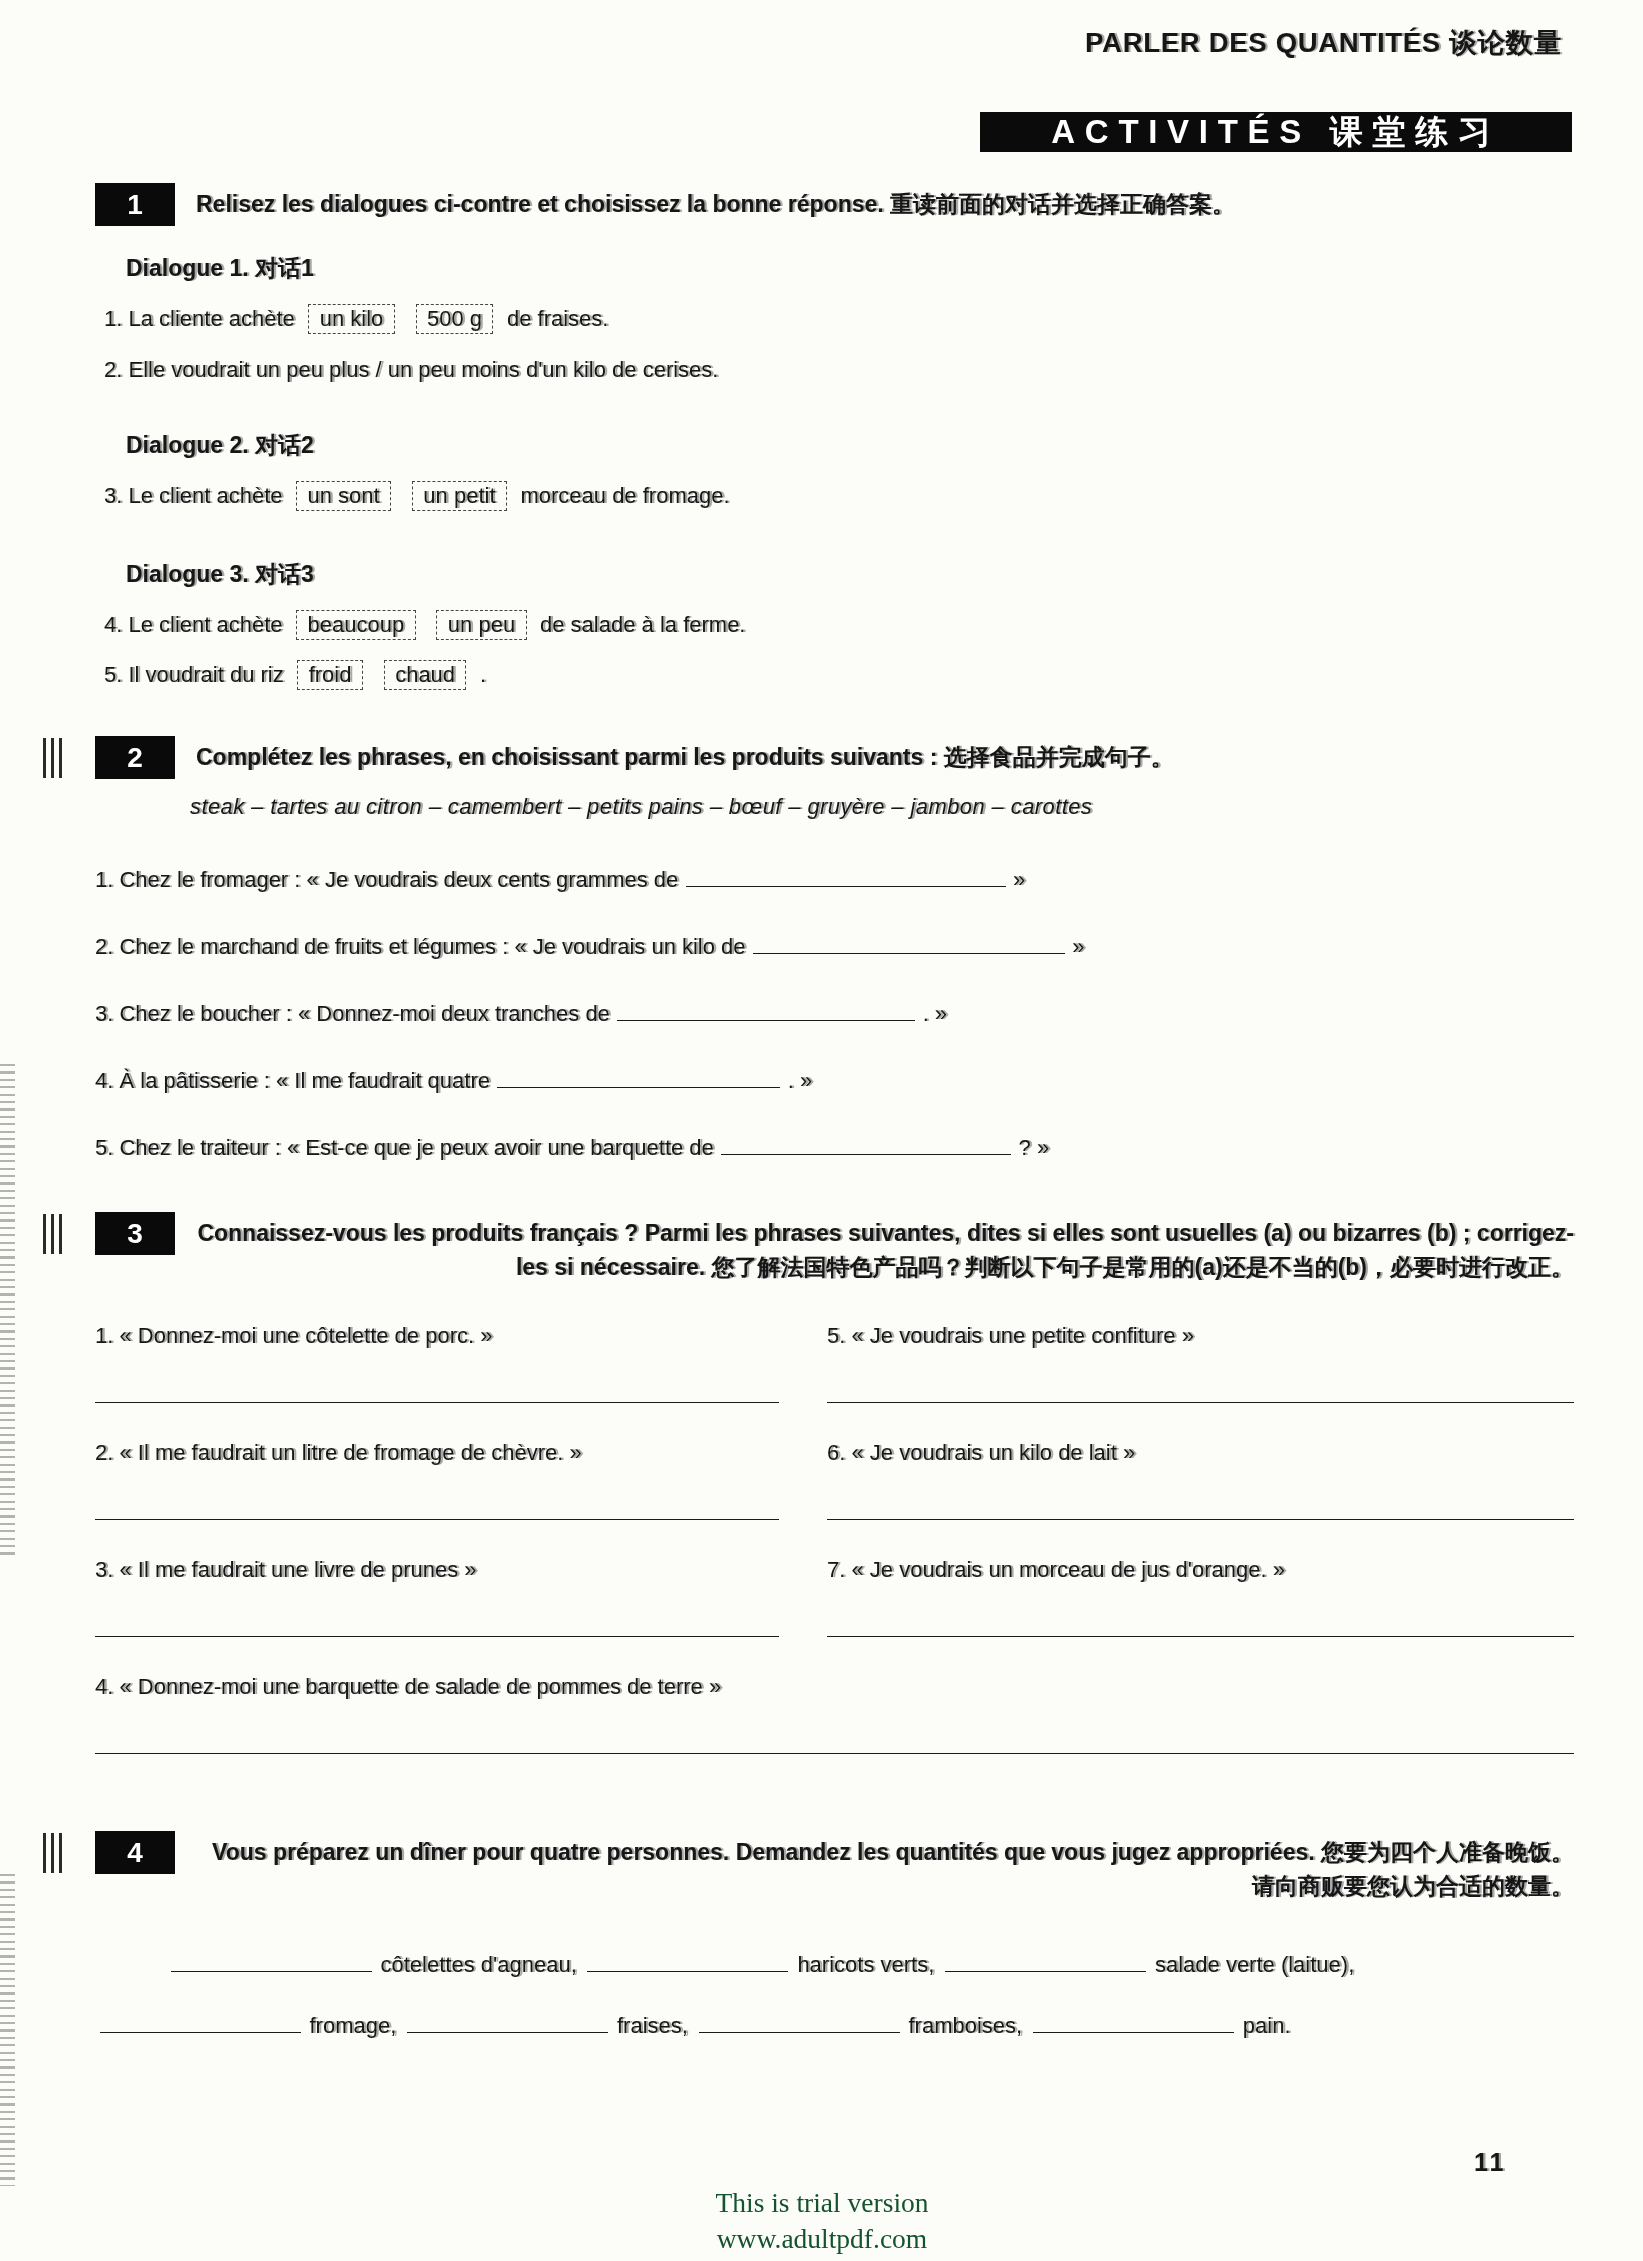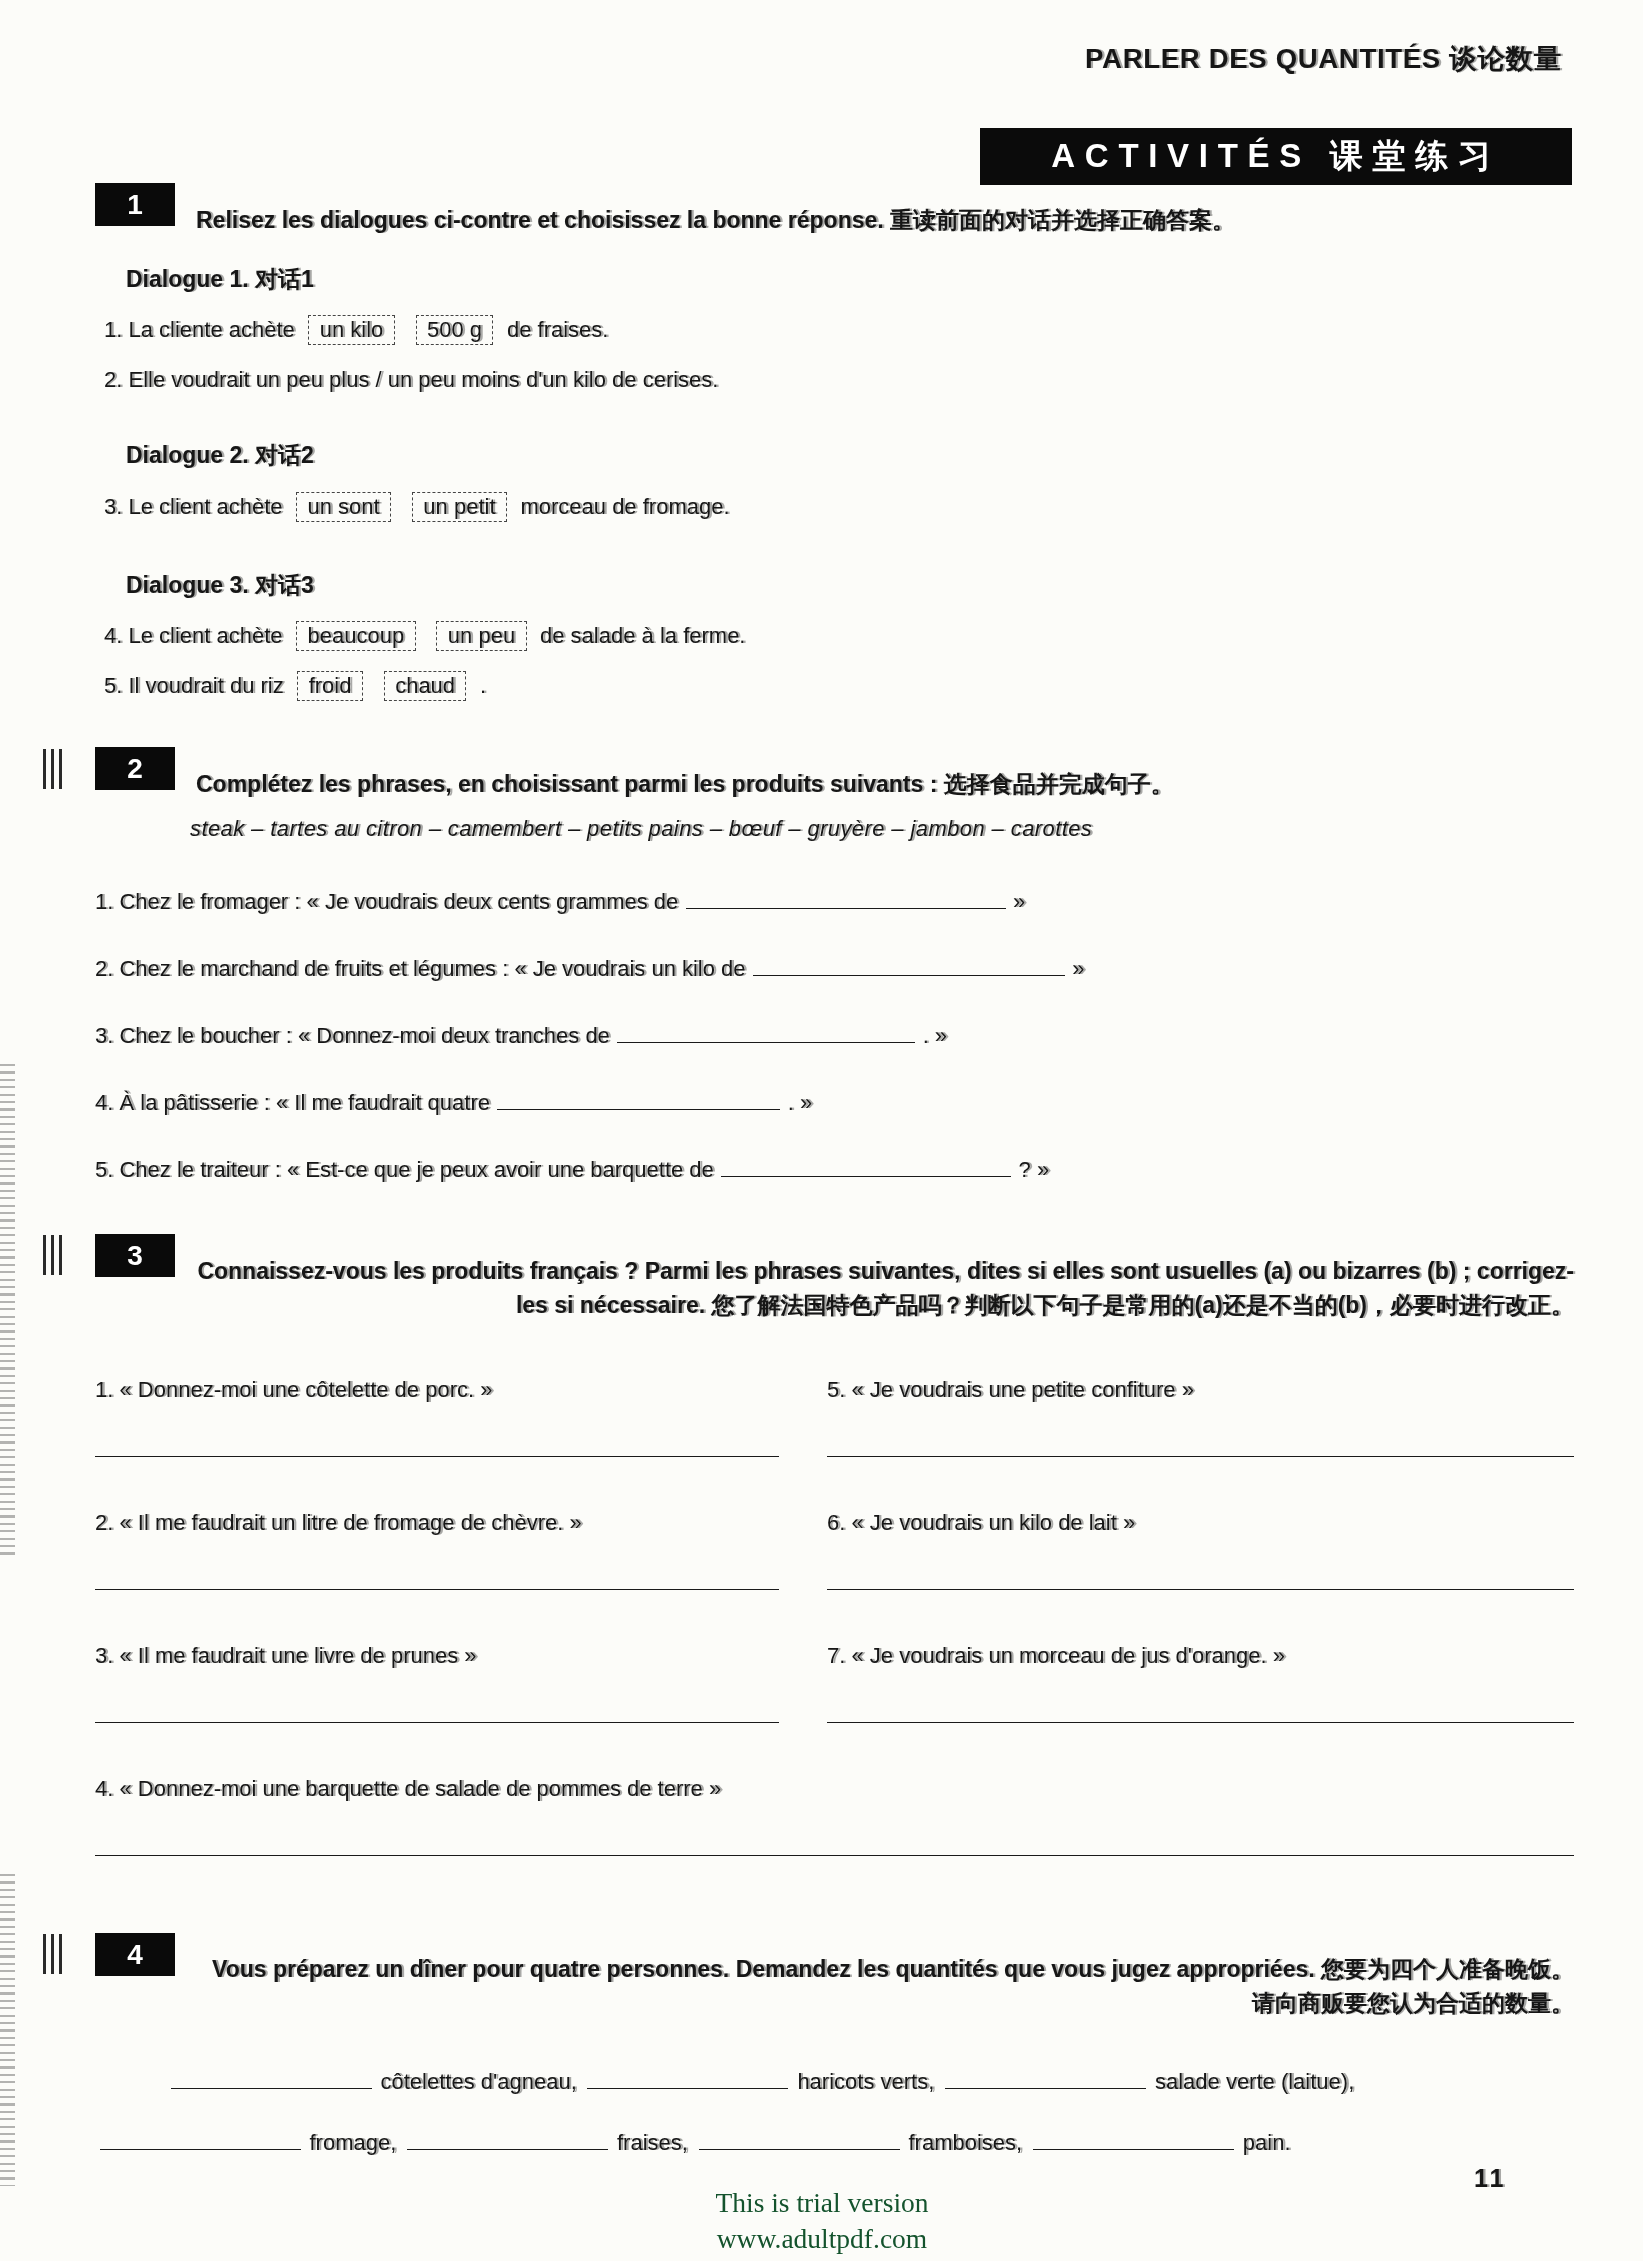--- a/index.html
+++ b/index.html
@@ -2,28 +2,28 @@
 <html style="font-size:12px"><head>
 <meta charset="utf-8">
 <style>
   * { margin:0; padding:0; box-sizing:border-box; }
   html,body { background:#9a9a9a; }
   .page {
     width:1644px; height:2261px; position:relative; margin:0 auto;
     background:#fcfcf9; color:#161616; overflow:hidden;
     font-family:"Liberation Sans","DejaVu Sans",sans-serif;
   }
-  .ghost { text-shadow:2.2px 0 0 rgba(15,15,15,0.35);margin-top:16px; }
+  .ghost { text-shadow:2.2px 0 0 rgba(15,15,15,0.35); }
 
   .header-title {
     position:absolute; top:25px; right:82px;
     font-size:27.5px; font-weight:bold; letter-spacing:0.7px;
   }
   .band {
-    position:absolute; top:112px; left:980px; width:592px; height:57px;
+    position:absolute; top:112px; left:980px; width:592px; height:40px;
     background:#0b0b0b; color:#ffffff; display:flex; align-items:center; justify-content:center;
     font-size:33px; font-weight:bold; letter-spacing:9.7px; white-space:nowrap;
   }
 
   .content { position:absolute; left:95px; top:183px; width:1479px; font-size:22px; line-height:31px; }
 
   .exercise { position:relative; }
   .ex-header { display:flex; align-items:flex-start; gap:21px; }
   .num-box {
     flex:0 0 auto; width:80px; height:43px; background:#0a0a0a; color:#fff;

